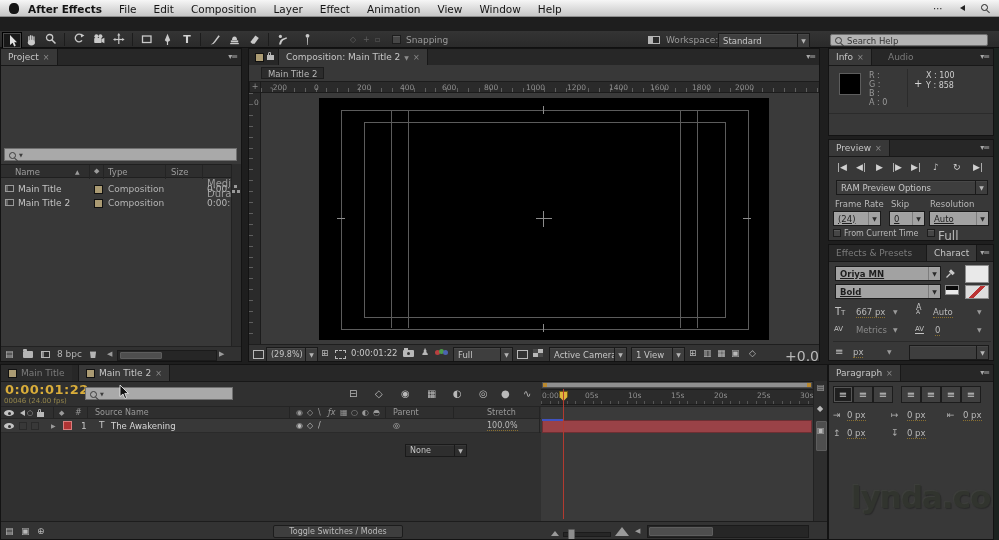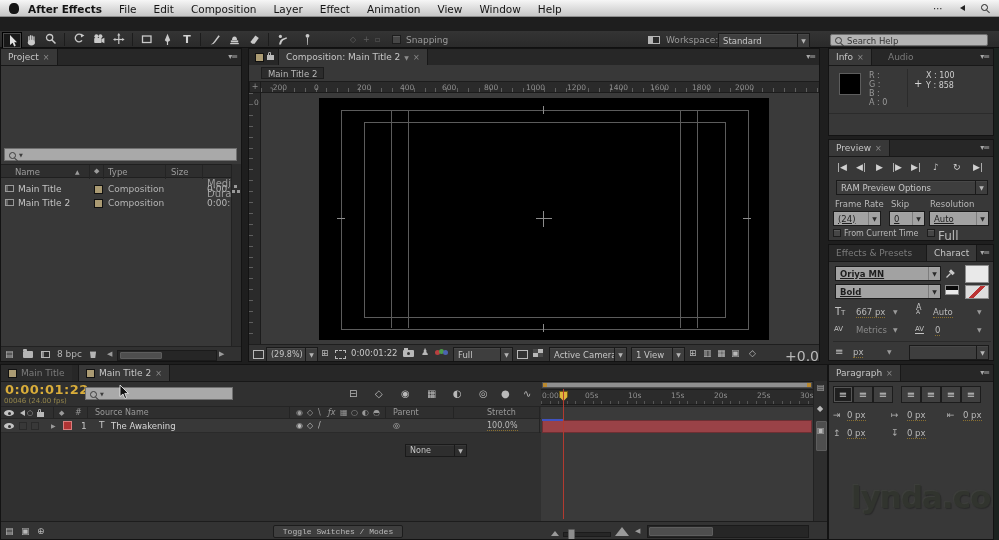--- a/index.html
+++ b/index.html
@@ -602,21 +602,21 @@
     </div>
 
     <div class="a" style="left:540px;top:41px;width:272px;height:133px;background:#3a3a3a;border-top:1px solid #242424;"></div>
     <div class="a" style="left:541px;top:55px;width:270px;height:13px;background:#9a4247;border:1px solid #6e2f33;"></div>
     <div class="a" style="left:541px;top:54px;width:22px;height:2px;background:#4053c0;"></div>
 
     <div class="a" style="left:0;top:156px;width:826px;height:18px;background:#333;border-top:1px solid #1d1d1d;">
       <span class="g" style="left:4px;top:5px;font-size:9px;">▤</span>
       <span class="g" style="left:20px;top:5px;font-size:9px;">▣</span>
       <span class="g" style="left:36px;top:5px;font-size:9px;">⊕</span>
-      <span class="a" style="left:272px;top:3px;width:130px;height:13px;background:#3e3e3e;border:1px solid #1c1c1c;border-radius:2px;text-align:center;line-height:12px;font-size:8px;color:#b9b9b9;font-family:Liberation Mono, monospace;">
+      <span class="a" style="left:272px;top:3px;width:130px;height:13px;background:#3e3e3e;border:1px solid #1c1c1c;border-radius:2px;text-align:center;line-height:12px;font-size:8px;color:#b9b9b9;">
         <span>Toggle Switches / Modes</span>
       </span>
       <span class="a" style="left:550px;top:9px;width:0;height:0;border-left:4px solid transparent;border-right:4px solid transparent;border-bottom:5px solid #9a9a9a;"></span>
       <div class="track" style="left:562px;top:10px;width:46px;height:3px;">
         <div class="thumb" style="left:4px;top:-4px;width:5px;height:9px;background:#8d8d8d;"></div>
       </div>
       <span class="a" style="left:614px;top:5px;width:0;height:0;border-left:7px solid transparent;border-right:7px solid transparent;border-bottom:9px solid #9a9a9a;"></span>
       <span class="g" style="left:634px;top:6px;font-size:7px;color:#9a9a9a;">◀</span>
       <div class="track" style="left:646px;top:3px;width:160px;height:11px;">
         <div class="thumb" style="left:1px;top:1px;width:62px;height:7px;"></div>

